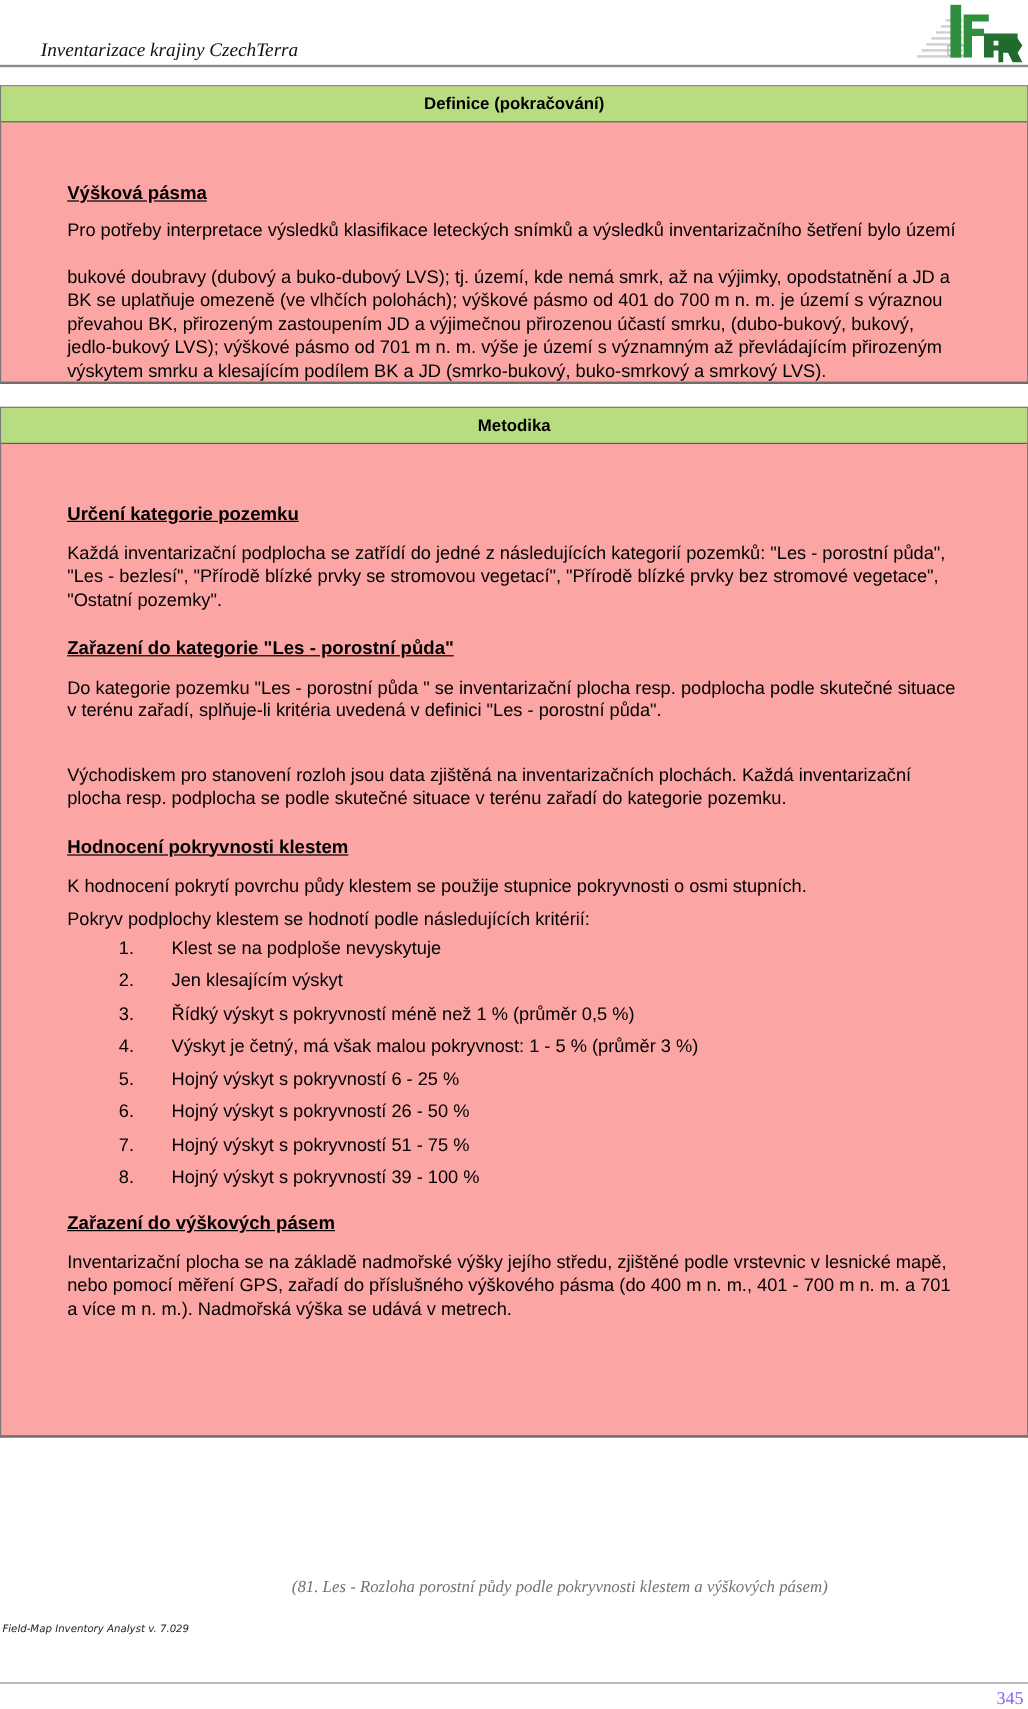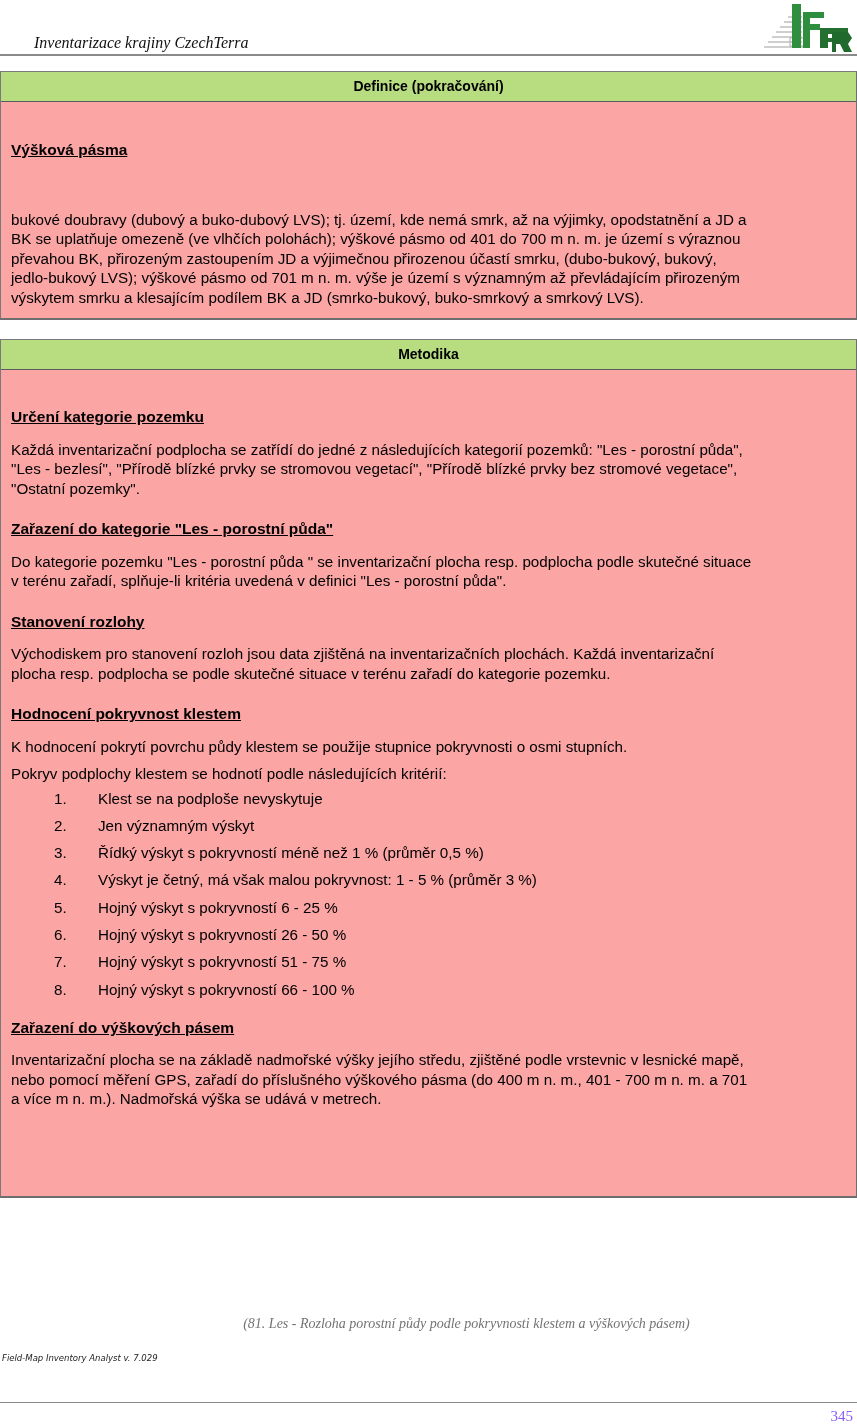--- a/index.html
+++ b/index.html
@@ -4,21 +4,21 @@
 <style>
   html, body { margin: 0; padding: 0; background: #ffffff; }
   body { width: 857px; height: 1424px; position: relative; overflow: hidden; font-family: "Liberation Sans", sans-serif; color: #000; }
 
   .doc-header-title { position: absolute; left: 2px; top: 34px; font-family: "Liberation Serif", serif; font-style: italic; font-size: 16px; color: #111; margin-left: 32px; }
   .doc-header-rule { position: absolute; left: 0; top: 54px; width: 857px; height: 2px; background: #8a8a8a; }
   .logo { position: absolute; left: 762px; top: 2px; width: 92px; height: 50px; }
 
   .box { position: absolute; left: 0; width: 855px; border: 1px solid #7a7a7a; border-right: 2px solid #6e6e6e; border-bottom: 2px solid #6e6e6e; background: #fca5a5; }
   .box-head { height: 29px; background: #b8dc80; border-bottom: 1px solid #5c5c5c; text-align: center; font-weight: bold; font-size: 14px; line-height: 29px; }
-  .box-body { padding: 0 10px; font-size: 15.2px; line-height: 19.5px; }
+  .box-body { padding: 12px 10px; font-size: 15.2px; line-height: 19.5px; margin-left: 45px; }
 
   .sec-title { font-weight: bold; text-decoration: underline; font-size: 15.5px; margin: 0; }
   p { margin: 0; }
 
   .ol { margin: 0; padding: 0; list-style: none; }
   .ol li { height: 27.3px; line-height: 19.5px; display: flex; }
   .ol .num { width: 44px; padding-left: 43px; }
 
   .footer-caption { position: absolute; left: 0; width: 857px; top: 1316px; text-align: center; font-family: "Liberation Serif", serif; font-style: italic; font-size: 14px; color: #737373; padding-left: 38px; }
   .footer-rule { position: absolute; left: 0; top: 1402px; width: 857px; height: 1px; background: #8a8a8a; }
@@ -49,21 +49,21 @@
 </div>
 <div class="doc-header-rule"></div>
 
 <div class="box" style="top:71px; height:246px;">
   <div class="box-head">Definice (pokračování)</div>
   <div class="box-body">
     <div style="height:38px;"></div>
     <p class="sec-title">Výšková pásma</p>
     <div style="height:11px;"></div>
     <p>
-      <br>
+      <span>Pro potřeby interpretace výsledků klasifikace leteckých snímků a výsledků inventarizačního šetření bylo území</span><br>
       <br>
       <span>bukové doubravy  (dubový a buko-dubový LVS); tj. území, kde nemá smrk, až na výjimky, opodstatnění a JD a</span><br>
       <span>BK se uplatňuje omezeně (ve vlhčích polohách); výškové pásmo od 401 do 700 m n. m. je území s výraznou</span><br>
       <span>převahou BK, přirozeným zastoupením JD a výjimečnou přirozenou účastí smrku, (dubo-bukový, bukový,</span><br>
       <span>jedlo-bukový LVS); výškové pásmo od 701 m n. m. výše je území s významným až převládajícím přirozeným</span><br>
       <span>výskytem smrku a klesajícím podílem BK a JD (smrko-bukový, buko-smrkový a smrkový LVS).</span>
     </p>
   </div>
 </div>
 
@@ -81,42 +81,41 @@
 
     <div style="height:21px;"></div>
     <p class="sec-title">Zařazení do kategorie "Les - porostní půda"</p>
     <div style="height:13px;"></div>
     <p>
       <span>Do kategorie pozemku "Les - porostní půda " se inventarizační plocha resp. podplocha podle skutečné situace</span><br>
       <span>v terénu zařadí, splňuje-li kritéria uvedená v definici "Les - porostní půda".</span>
     </p>
 
     <div style="height:21px;"></div>
-    <p class="sec-title">Stanovení rozlohy</p>
     <div style="height:13px;"></div>
     <p>
       <span>Východiskem pro stanovení rozloh jsou data zjištěná na inventarizačních plochách. Každá inventarizační</span><br>
       <span>plocha resp. podplocha se podle skutečné situace v terénu zařadí do kategorie pozemku.</span>
     </p>
 
     <div style="height:21px;"></div>
-    <p class="sec-title">Hodnocení pokryvnost klestem</p>
+    <p class="sec-title">Hodnocení pokryvnosti klestem</p>
     <div style="height:13px;"></div>
     <p>K hodnocení pokrytí povrchu půdy klestem se použije stupnice pokryvnosti o osmi stupních.</p>
     <div style="height:8px;"></div>
     <p>Pokryv podplochy klestem se hodnotí podle následujících kritérií:</p>
     <div style="height:5px;"></div>
     <ul class="ol">
       <li>
           <span class="num">1.</span>
           <span>Klest se na podploše nevyskytuje</span>
         </li>
       <li>
           <span class="num">2.</span>
-          <span>Jen významným výskyt</span>
+          <span>Jen klesajícím výskyt</span>
         </li>
       <li>
           <span class="num">3.</span>
           <span>Řídký výskyt s pokryvností méně než 1 % (průměr 0,5 %)</span>
         </li>
       <li>
           <span class="num">4.</span>
           <span>Výskyt je četný, má však malou pokryvnost: 1 - 5 % (průměr 3 %)</span>
         </li>
       <li>
@@ -126,21 +125,21 @@
       <li>
           <span class="num">6.</span>
           <span>Hojný výskyt s pokryvností 26 - 50 %</span>
         </li>
       <li>
           <span class="num">7.</span>
           <span>Hojný výskyt s pokryvností 51 - 75 %</span>
         </li>
       <li>
           <span class="num">8.</span>
-          <span>Hojný výskyt s pokryvností 66 - 100 %</span>
+          <span>Hojný výskyt s pokryvností 39 - 100 %</span>
         </li>
     </ul>
 
     <div style="height:11px;"></div>
     <p class="sec-title">Zařazení do výškových pásem</p>
     <div style="height:13px;"></div>
     <p>
       <span>Inventarizační plocha se na základě nadmořské výšky jejího středu, zjištěné podle vrstevnic v lesnické mapě,</span><br>
       <span>nebo pomocí měření GPS, zařadí do příslušného výškového pásma (do 400 m n. m., 401 - 700 m n. m. a 701</span><br>
       <span>a více m n. m.). Nadmořská výška se udává v metrech.</span>

